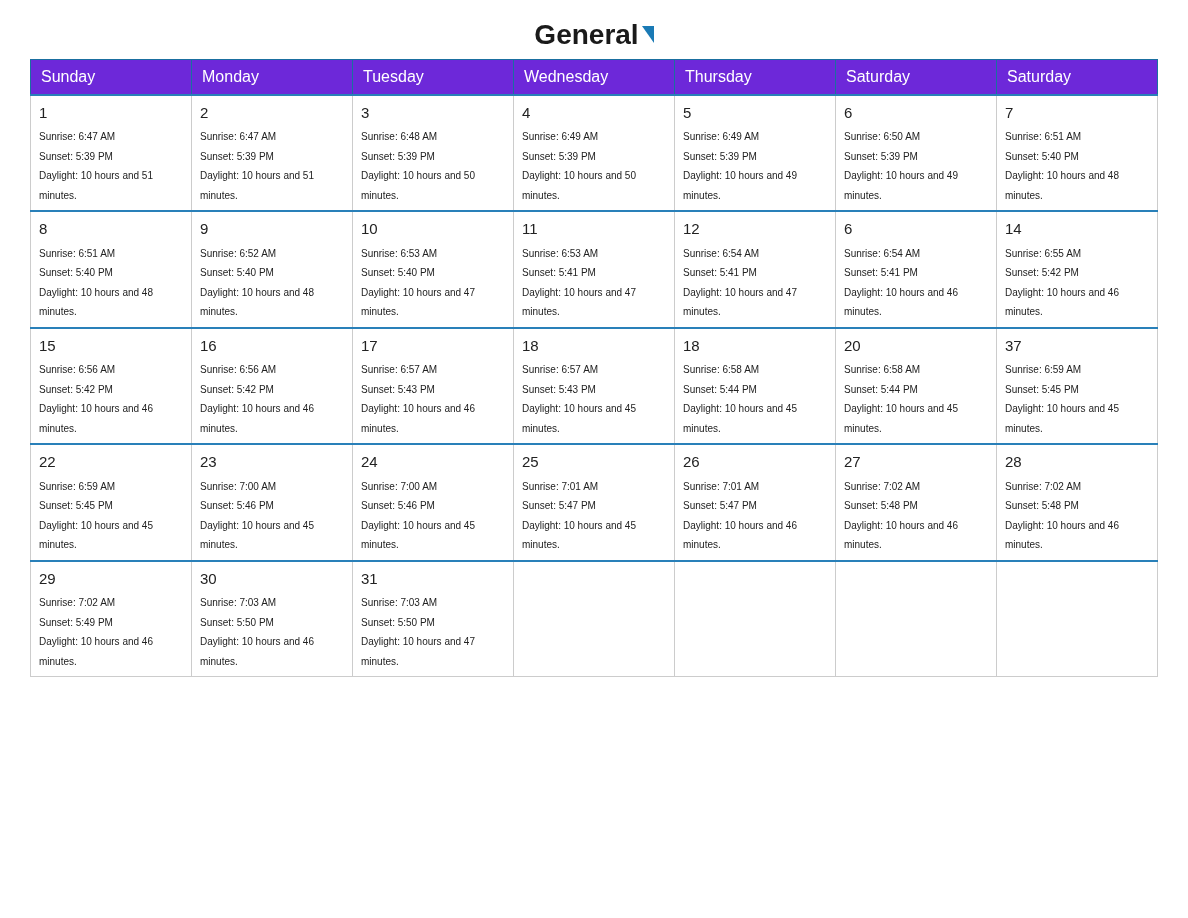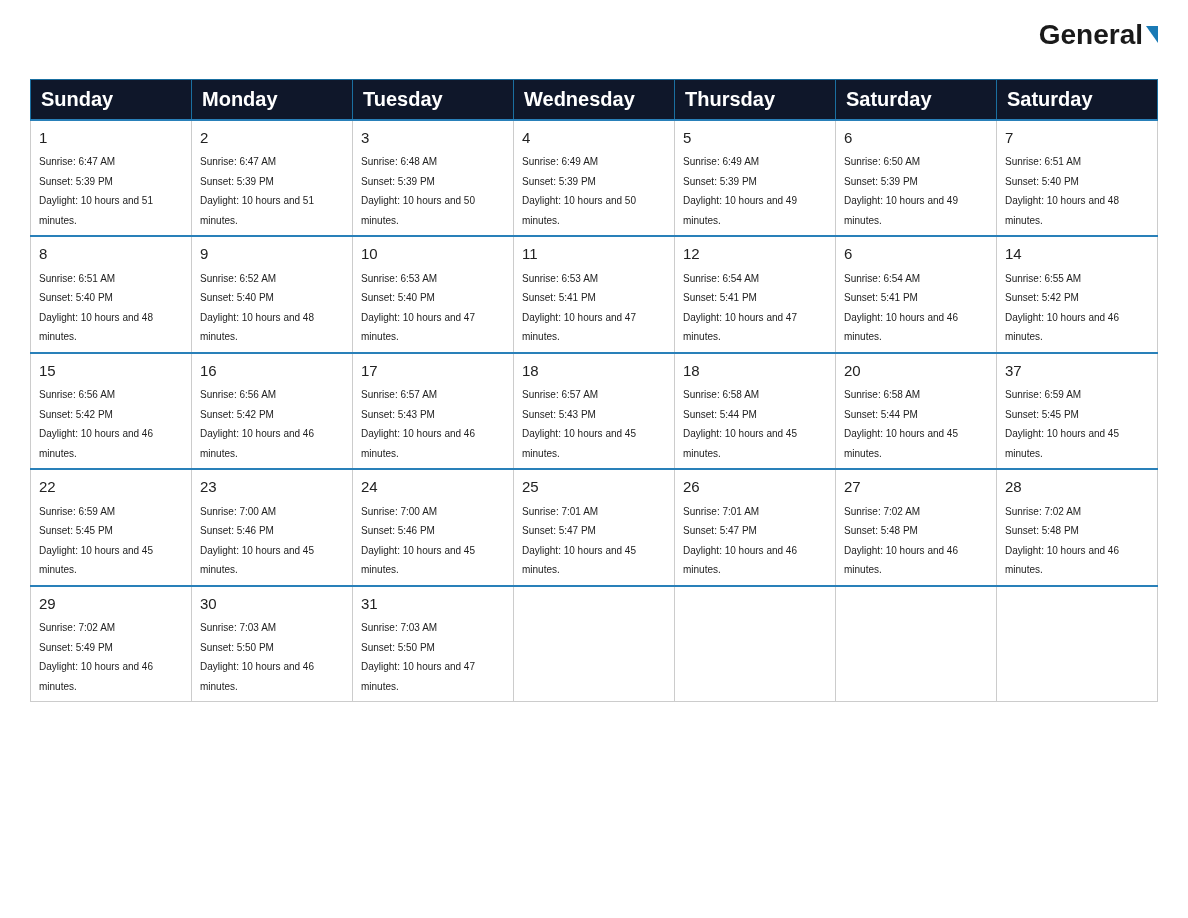--- a/index.html
+++ b/index.html
@@ -5,23 +5,23 @@
     * { box-sizing: border-box; margin: 0; padding: 0; }
     body {
       font-family: Arial, sans-serif;
       background: #fff;
       padding: 20px 30px;
       width: 1188px;
       min-height: 918px;
     }
     .header-area {
       display: flex;
-      justify-content: flex-end;
+      justify-content: center;
       align-items: flex-start;
-      margin-bottom: 28px;
+      margin-bottom: 8px;
     }
     .logo {
       display: flex;
       flex-direction: column;
       align-items: flex-start;
     }
     .title-area {
       text-align: right;
     }
     .month-title {
@@ -34,24 +34,24 @@
       font-size: 22px;
       color: #444;
       margin-top: 4px;
     }
     .calendar-table {
       width: 100%;
       border-collapse: collapse;
       border: 1px solid #aaa;
     }
     .calendar-table th {
-      background-color: #0f172a;
+      background-color: #6d28d9;
       color: #fff;
-      font-size: 20px;
-      font-weight: bold;
+      font-size: 16px;
+      font-weight: normal;
       padding: 8px 10px;
       text-align: left;
       border: 1px solid #1a6fa0;
     }
     .calendar-table td {
       vertical-align: top;
       padding: 6px 8px;
       border: 1px solid #ccc;
       width: 14.28%;
       min-height: 90px;

